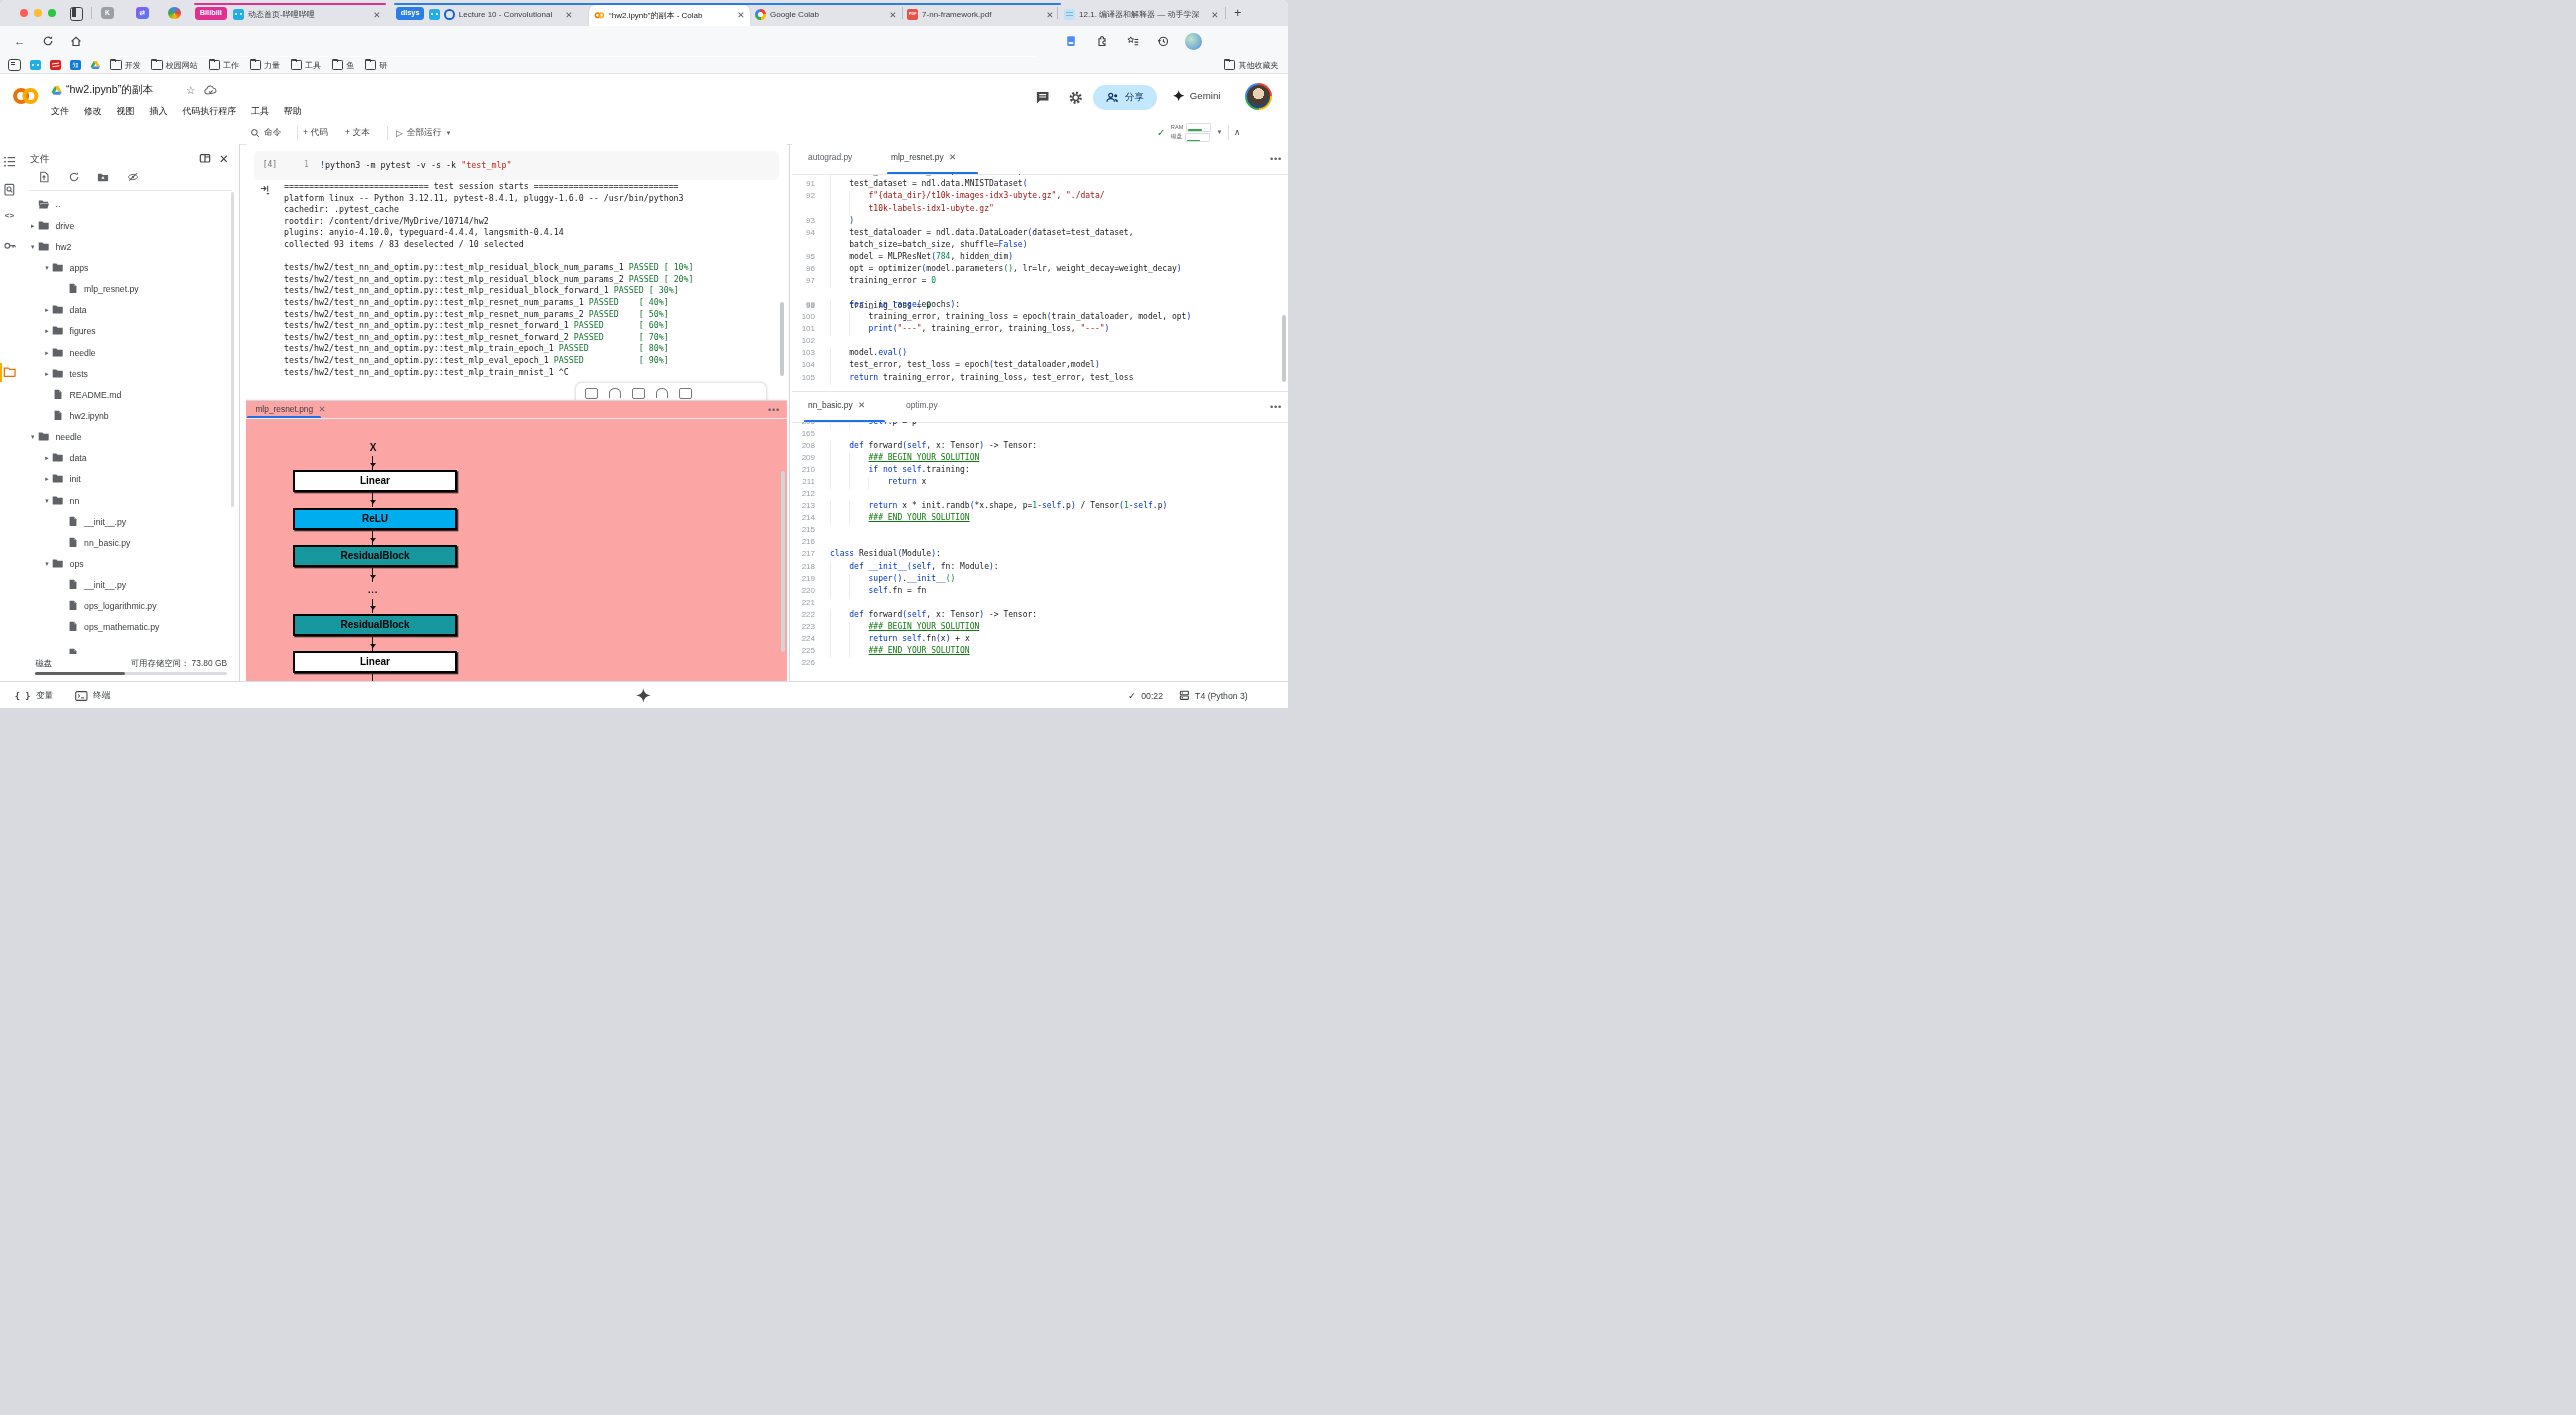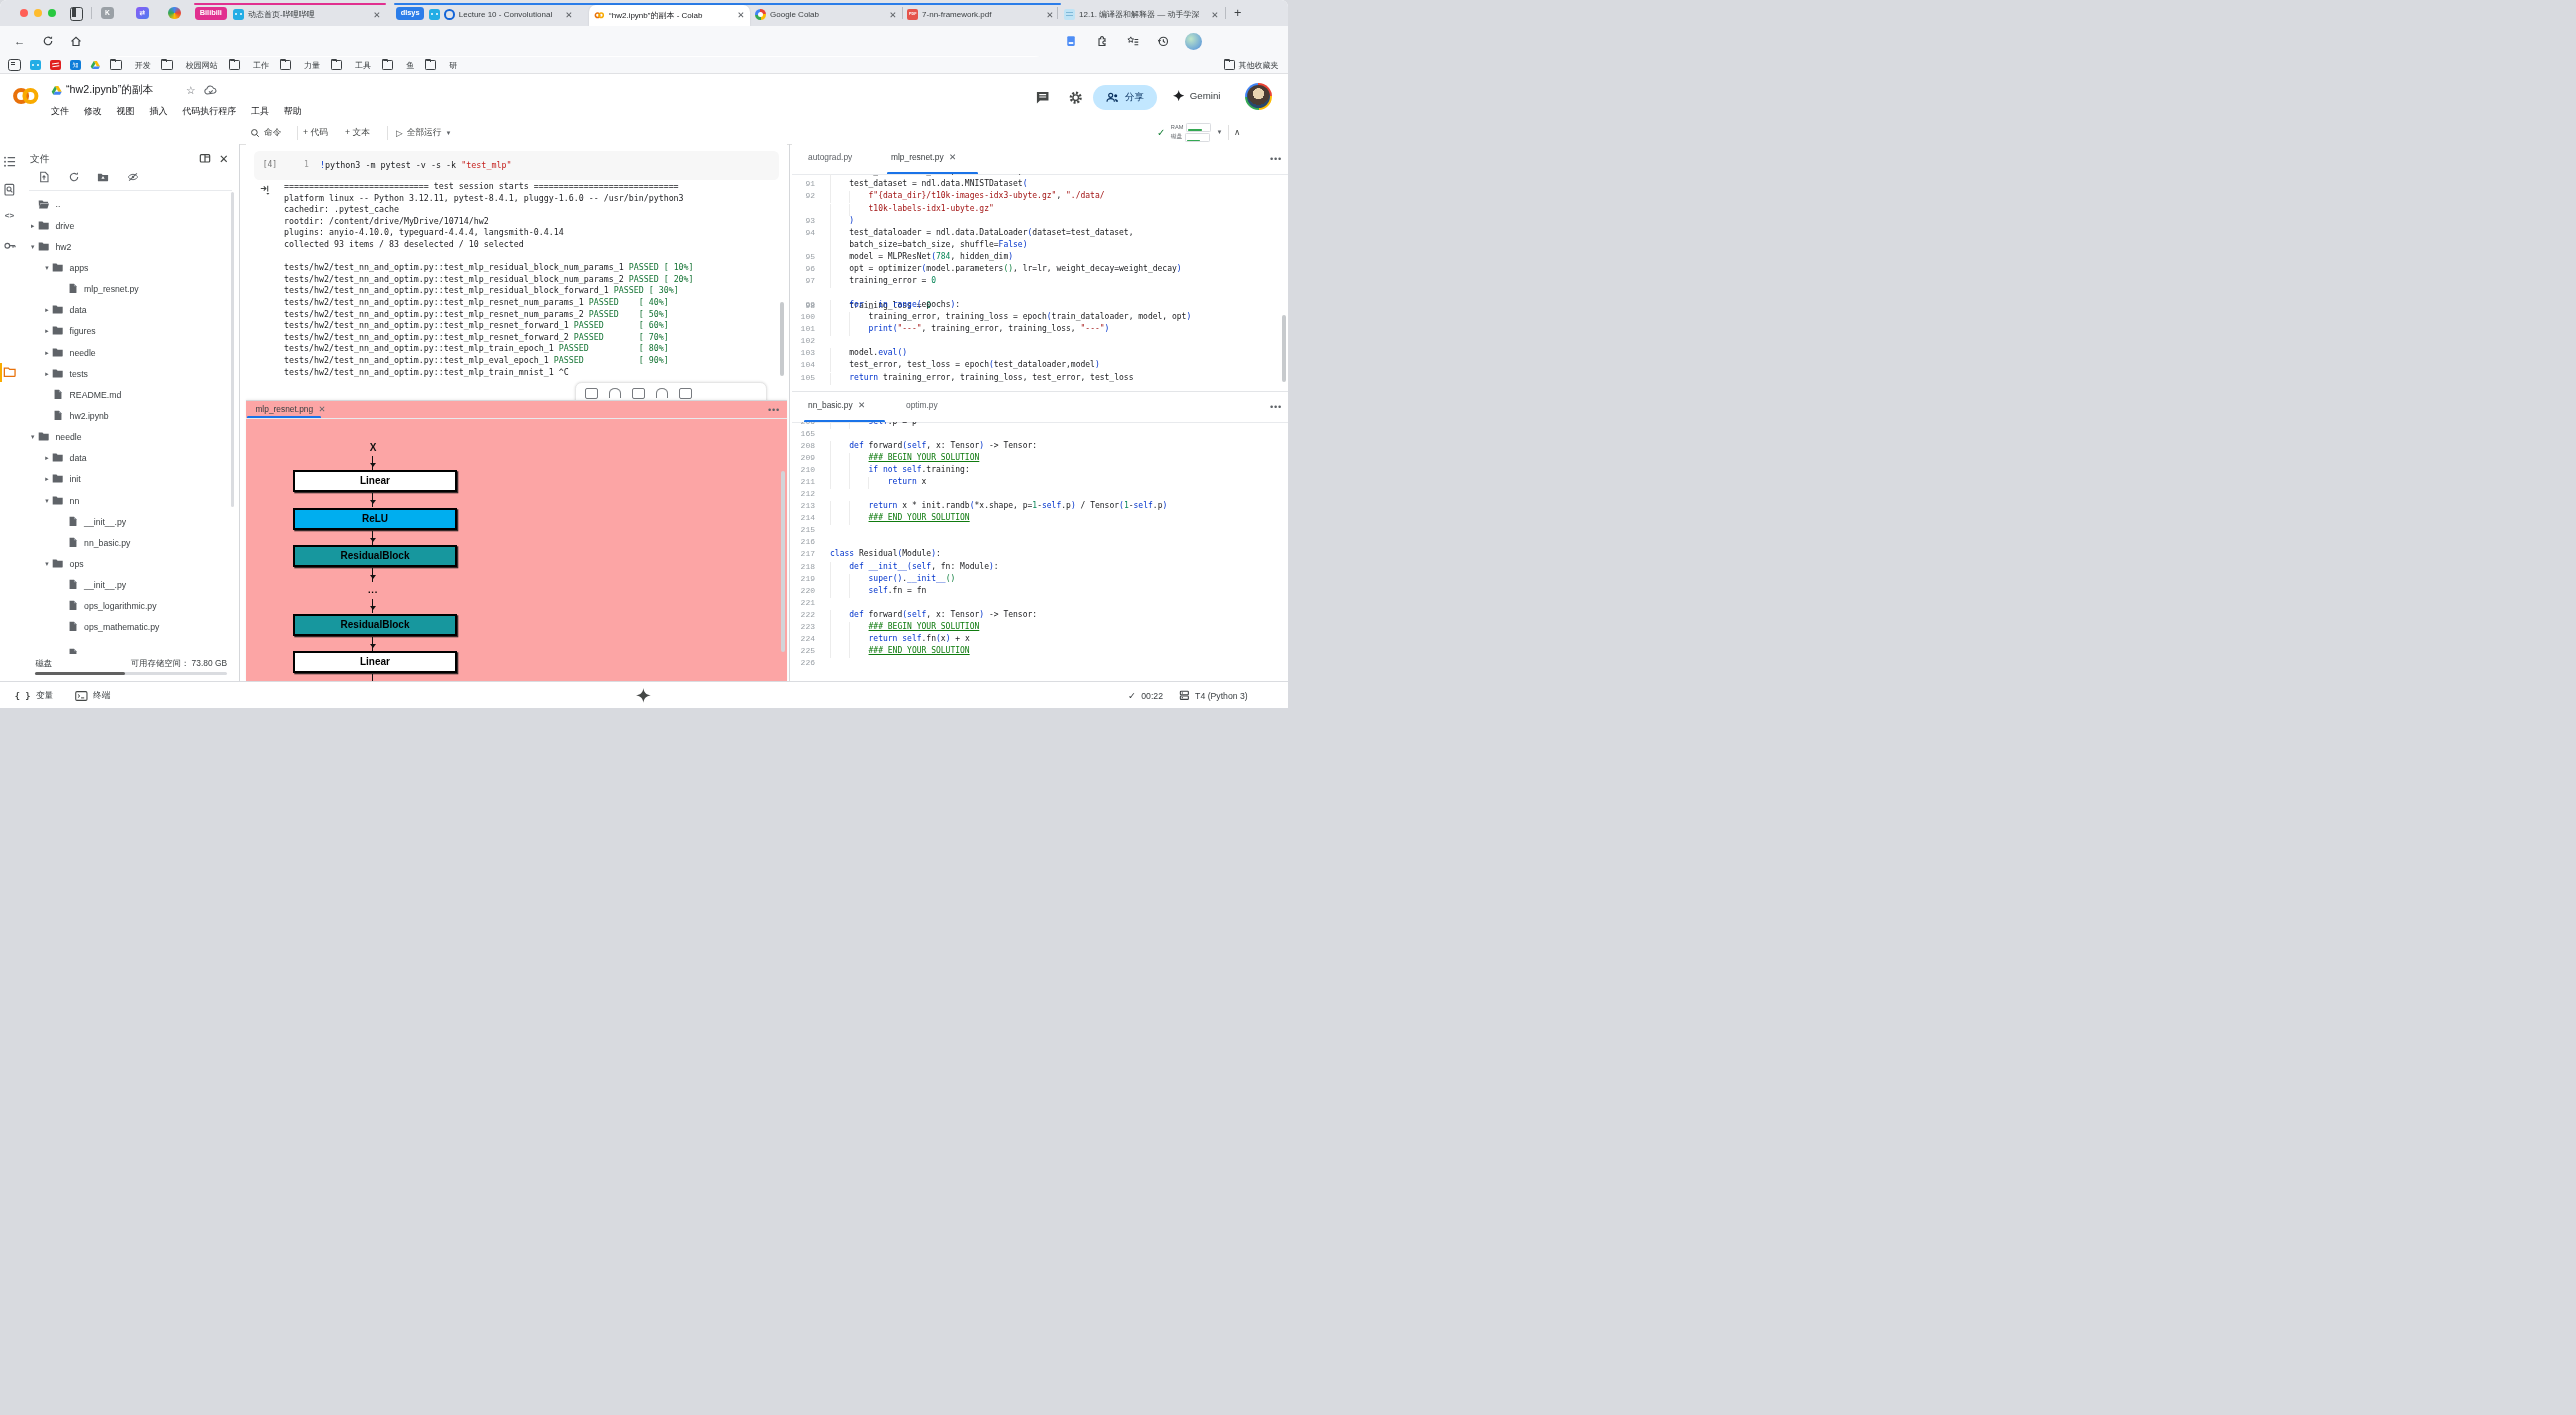--- a/index.html
+++ b/index.html
@@ -44,21 +44,21 @@
   #copilot{position:absolute;left:1264px;top:32px;width:17.4px;height:17.4px;border-radius:50%;background:conic-gradient(#38b6ff,#7a5cf0,#ff6a88,#ffc371,#38b6ff);}
   .avatar-sm{position:absolute;width:17.4px;height:17.4px;border-radius:50%;background:radial-gradient(circle at 35% 35%,#bfe6c8,#6fa8d8 70%,#4b6fae);}
   
   #bookmarks{position:absolute;left:0;top:57px;width:1288px;height:17px;background:#f7f8fa;border-bottom:0.7px solid #e0e1e4;display:flex;align-items:center;padding-left:8px;box-sizing:border-box;gap:9.4px;font-size:8px;color:#3c4043;}
   .bm-site{width:10.7px;height:10.7px;border-radius:2px;position:relative;}
   .bm-reading{border:1px solid #3c4043;border-radius:2.7px;}
   .bm-reading::after{content:"";position:absolute;left:2px;top:2.7px;width:4px;height:1px;background:#3c4043;box-shadow:0 2px 0 #3c4043;}
   .bm-red{background:#e02020;}
   .bm-red::after{content:"";position:absolute;left:1.7px;top:3.4px;width:7.4px;height:1.3px;background:#fff;box-shadow:0 2.7px 0 #fff;transform:rotate(-8deg);}
   .bm-zhihu{background:#0f7dd9;color:#fff;font-size:6px;text-align:center;line-height:10.7px;}
-  .bm-item{display:flex;align-items:center;gap:13px;}
+  .bm-item{display:flex;align-items:center;gap:3px;}
   .folder-glyph{width:9.4px;height:7.4px;border:1px solid #3c4043;border-radius:1.3px;position:relative;}
   .folder-glyph::before{content:"";position:absolute;left:-1px;top:-2.7px;width:4px;height:2px;border:1px solid #3c4043;border-bottom:none;border-radius:1.3px 1.3px 0 0;}
   #bm-other{position:absolute;right:9.4px;top:2.7px;display:flex;align-items:center;gap:3.4px;font-size:8px;color:#3c4043;}
   
   #cheader{position:absolute;left:0;top:74px;width:1288px;height:48px;background:#fff;border-bottom:0.7px solid #dadce0;}
   #cologo{position:absolute;left:10.7px;top:12px;}
   #doc-title{position:absolute;left:66px;top:9.4px;font-size:10.7px;color:#202124;}
   #cmenus{position:absolute;left:51px;top:31px;display:flex;gap:14.8px;font-size:9px;color:#202124;}
   .hico{position:absolute;top:16px;width:16px;height:16px;color:#5f6368;}
   #sharepill{position:absolute;left:1093px;top:10.7px;width:64px;height:25.5px;background:#c2e7ff;border-radius:12.7px;color:#07305f;font-size:9.4px;display:flex;align-items:center;justify-content:center;gap:5.4px;}
@@ -133,21 +133,21 @@
   
   .vdiv{position:absolute;top:144px;width:0.7px;height:537px;background:#d5d7da;}
   .editor{position:absolute;left:792px;width:496px;background:#fff;}
   .edtabbar{position:absolute;left:0;top:0;width:496px;height:30px;border-bottom:0.7px solid #e8eaed;}
   .edtab{position:absolute;top:8px;font-size:8.4px;color:#5f6368;display:flex;align-items:center;gap:5.4px;}
   .edtab.active{color:#3c4043;}
   .edtab .x{font-size:8.7px;color:#5f6368;}
   .ed-underline{position:absolute;top:28px;height:2px;background:#1a73e8;border-radius:1.3px 1.3px 0 0;}
   .edrows{position:absolute;left:0;width:491px;overflow:hidden;}
   .ed-row{position:absolute;left:0;width:491px;height:12px;font-size:8px;}
-  .ed-row .gut{position:absolute;left:0;width:23px;text-align:right;color:#9aa0a6;font-family:Liberation Mono, monospace;}
+  .ed-row .gut{position:absolute;left:0;width:23px;text-align:right;color:#9aa0a6;font-family:Liberation Sans, sans-serif;}
   .ed-row .code{position:absolute;left:38px;white-space:pre;font-family:"DejaVu Sans Mono",monospace;color:#1f1f1f;}
   .gd{position:absolute;top:0;width:0.7px;height:12px;background:#ececec;}
   .ed-scroll{position:absolute;left:490px;width:4px;background:#c7cacd;border-radius:2px;}
   
   #statusbar{position:absolute;left:0;top:681px;width:1288px;height:27px;background:#fff;border-top:0.7px solid #dadce0;font-size:8.7px;color:#3c4043;}
   .sb-item{position:absolute;top:0;height:27px;display:flex;align-items:center;gap:5.4px;}
   #spark{position:absolute;left:636px;top:6px;width:14.8px;height:14.8px;}
   .icon-svg{display:block;}
 </style>
 </head>

